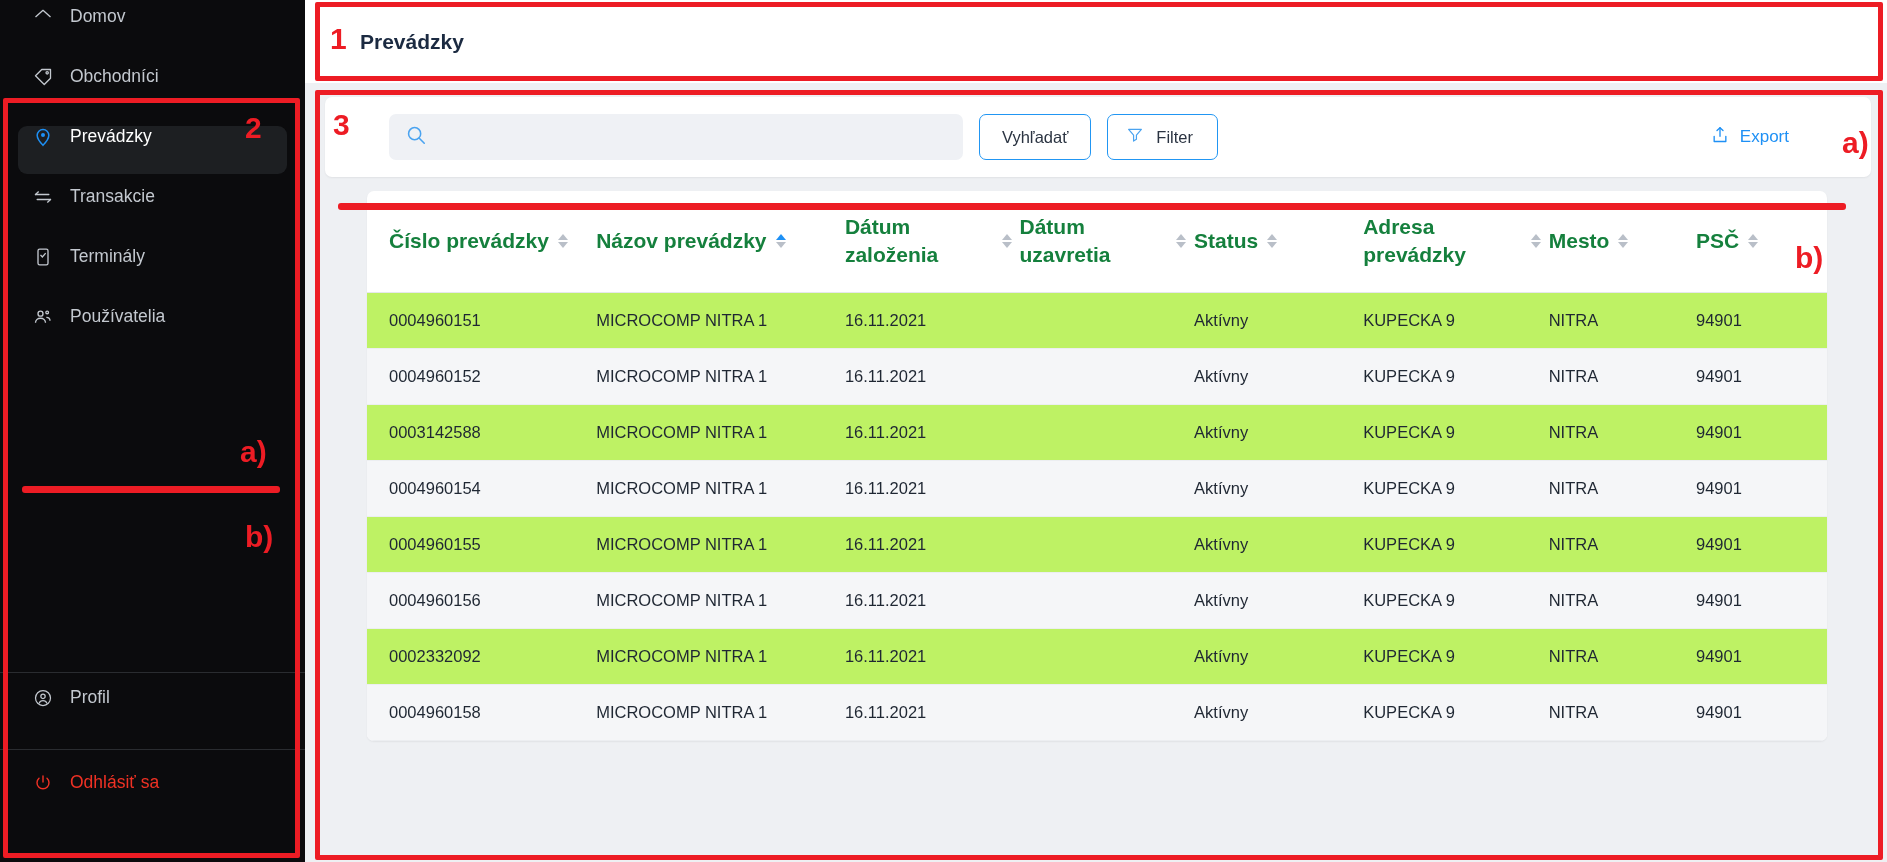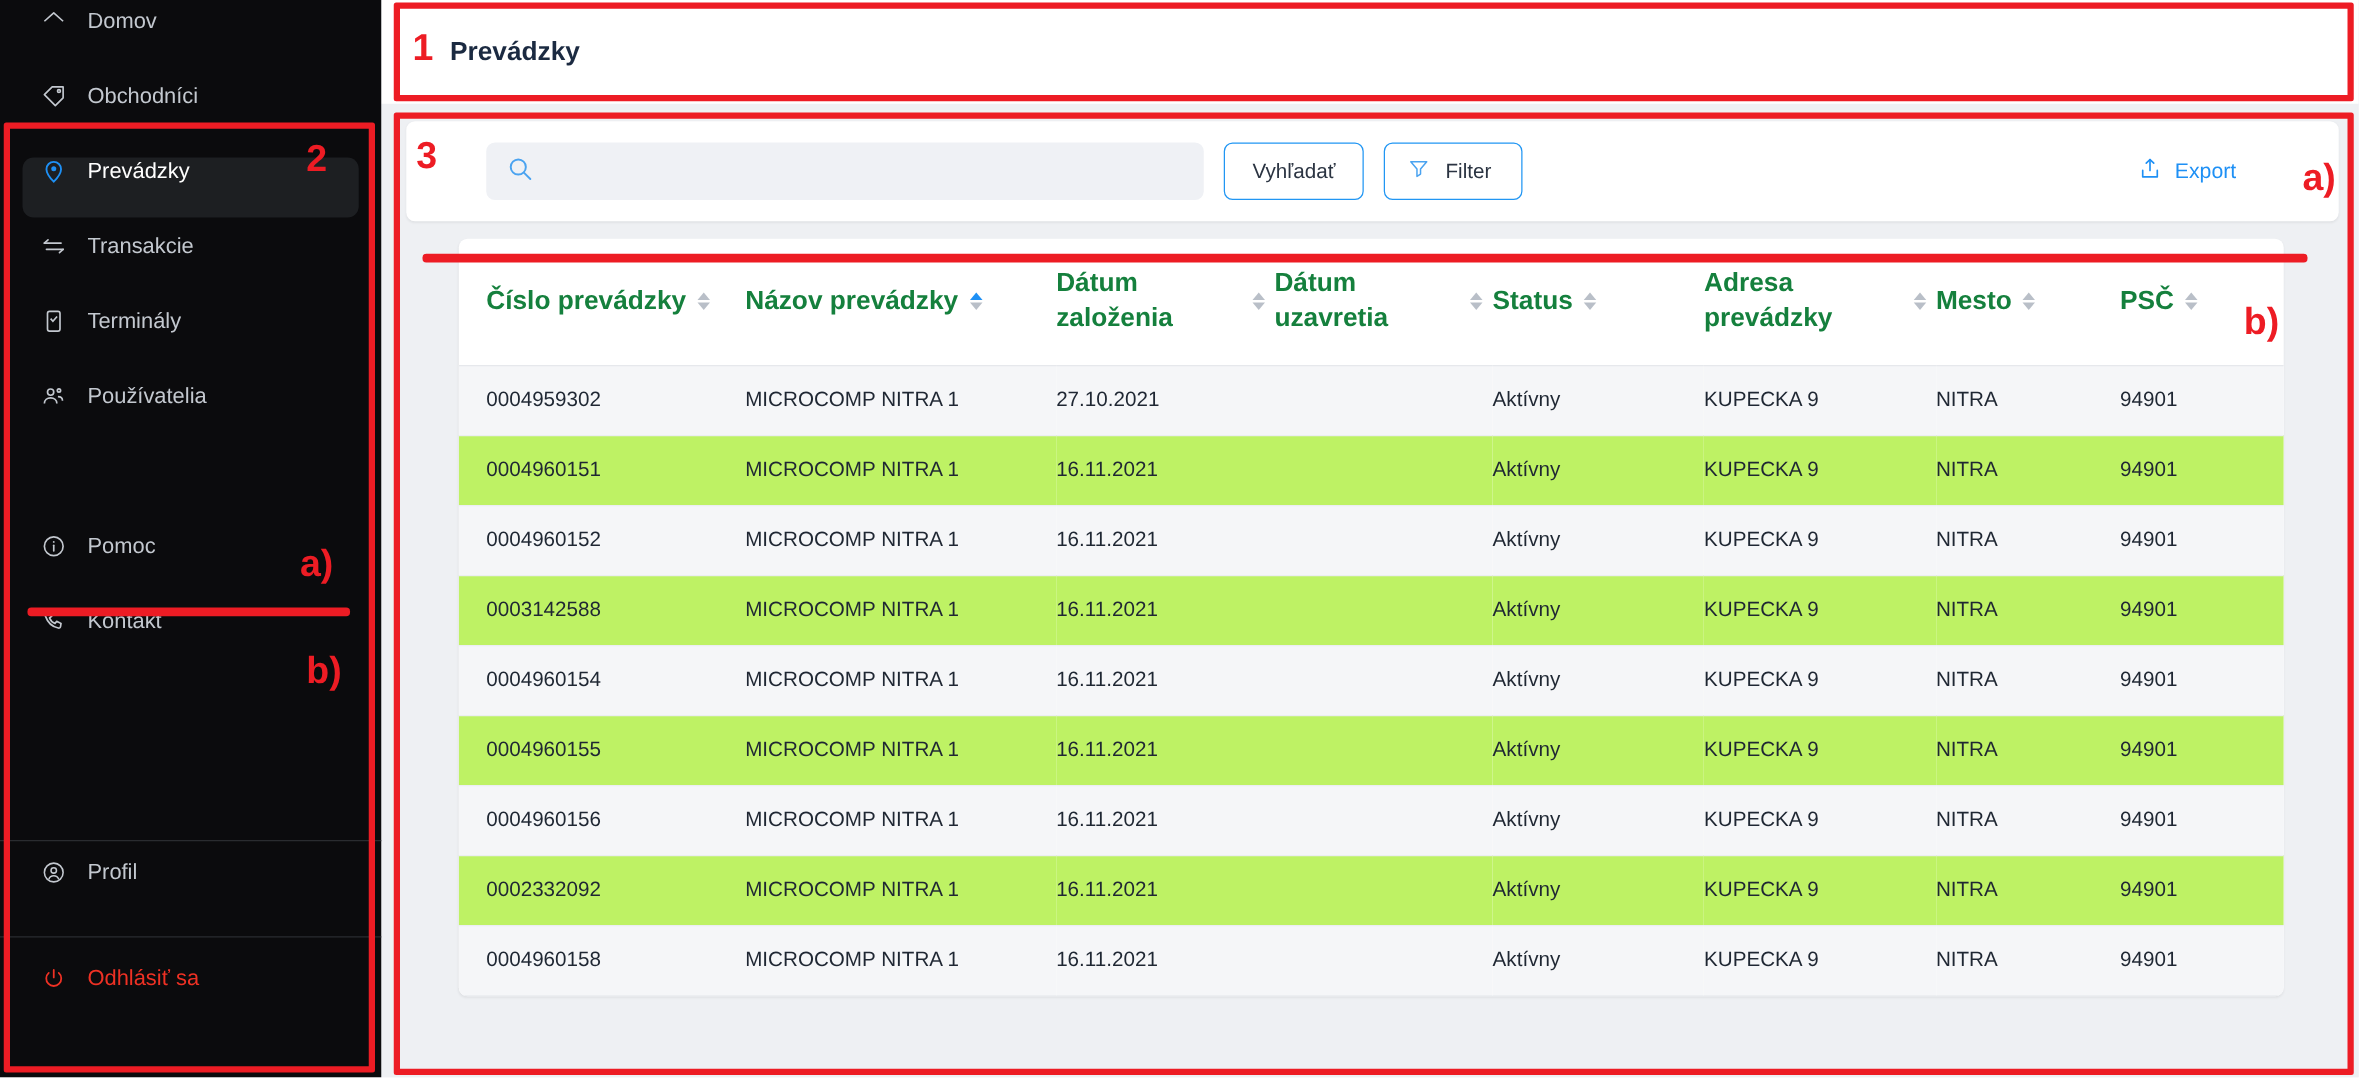--- a/index.html
+++ b/index.html
@@ -205,40 +205,20 @@
               <circle cx="17" cy="6.5" r="1.6"></circle>
               <path d="M16 12.4c2.6 0 4.4 1.7 4.4 4"></path>
             </svg>
         </span>
         <span class="lbl">Používatelia</span>
       </div>
     </nav>
 
     <div style="height:54px"></div>
 
-    <div class="nav">
-      <div class="nav-item">
-        <span class="ico">
-          <svg width="20" height="20" viewBox="0 0 24 24" fill="none" stroke="#c3c8cf" stroke-width="1.6">
-              <circle cx="12" cy="12" r="9"></circle>
-              <path d="M12 11v5.5" stroke-linecap="round"></path>
-              <circle cx="12" cy="7.8" r="0.9" fill="#c3c8cf" stroke="none"></circle>
-            </svg>
-        </span>
-        <span class="lbl">Pomoc</span>
-      </div>
-      <div class="nav-item">
-        <span class="ico">
-          <svg width="20" height="20" viewBox="0 0 24 24" fill="none" stroke="#c3c8cf" stroke-width="1.6" stroke-linejoin="round">
-              <path d="M5 3.5 8 3l2 4.2-2.1 1.6c.9 2.4 2.8 4.4 5.3 5.4l1.6-2.1 4.2 2-.5 3c-.2 1-1.1 1.6-2.1 1.4C10.4 17.4 6.1 13.1 4 7.1 3.6 5.5 3.9 3.9 5 3.5z"></path>
-            </svg>
-        </span>
-        <span class="lbl">Kontakt</span>
-      </div>
-    </div>
 
     <div class="sb-spacer"></div>
 
     <div class="divider"></div>
     <div class="nav" style="padding-top:14px;padding-bottom:2px">
       <div class="nav-item">
         <span class="ico">
           <svg width="20" height="20" viewBox="0 0 24 24" fill="none" stroke="#c3c8cf" stroke-width="1.5">
               <circle cx="12" cy="12" r="9"></circle>
               <circle cx="12" cy="10" r="2.6"></circle>
@@ -378,30 +358,20 @@
                     <span class="th-text">PSČ</span>
                     <span class="sorter">
                       <i class="up"></i>
                       <i class="dn"></i>
                     </span>
                   </span>
                 </th>
             </tr>
           </thead>
           <tbody id="tbody">
-              <tr class="odd">
-                <td class="c0">0004959302</td>
-                <td class="c1">MICROCOMP NITRA 1</td>
-                <td class="c2">27.10.2021</td>
-                <td class="c3"></td>
-                <td class="c4">Aktívny</td>
-                <td class="c5">KUPECKA 9</td>
-                <td class="c6">NITRA</td>
-                <td class="c7">94901</td>
-              </tr>
               <tr class="even">
                 <td class="c0">0004960151</td>
                 <td class="c1">MICROCOMP NITRA 1</td>
                 <td class="c2">16.11.2021</td>
                 <td class="c3"></td>
                 <td class="c4">Aktívny</td>
                 <td class="c5">KUPECKA 9</td>
                 <td class="c6">NITRA</td>
                 <td class="c7">94901</td>
               </tr>

